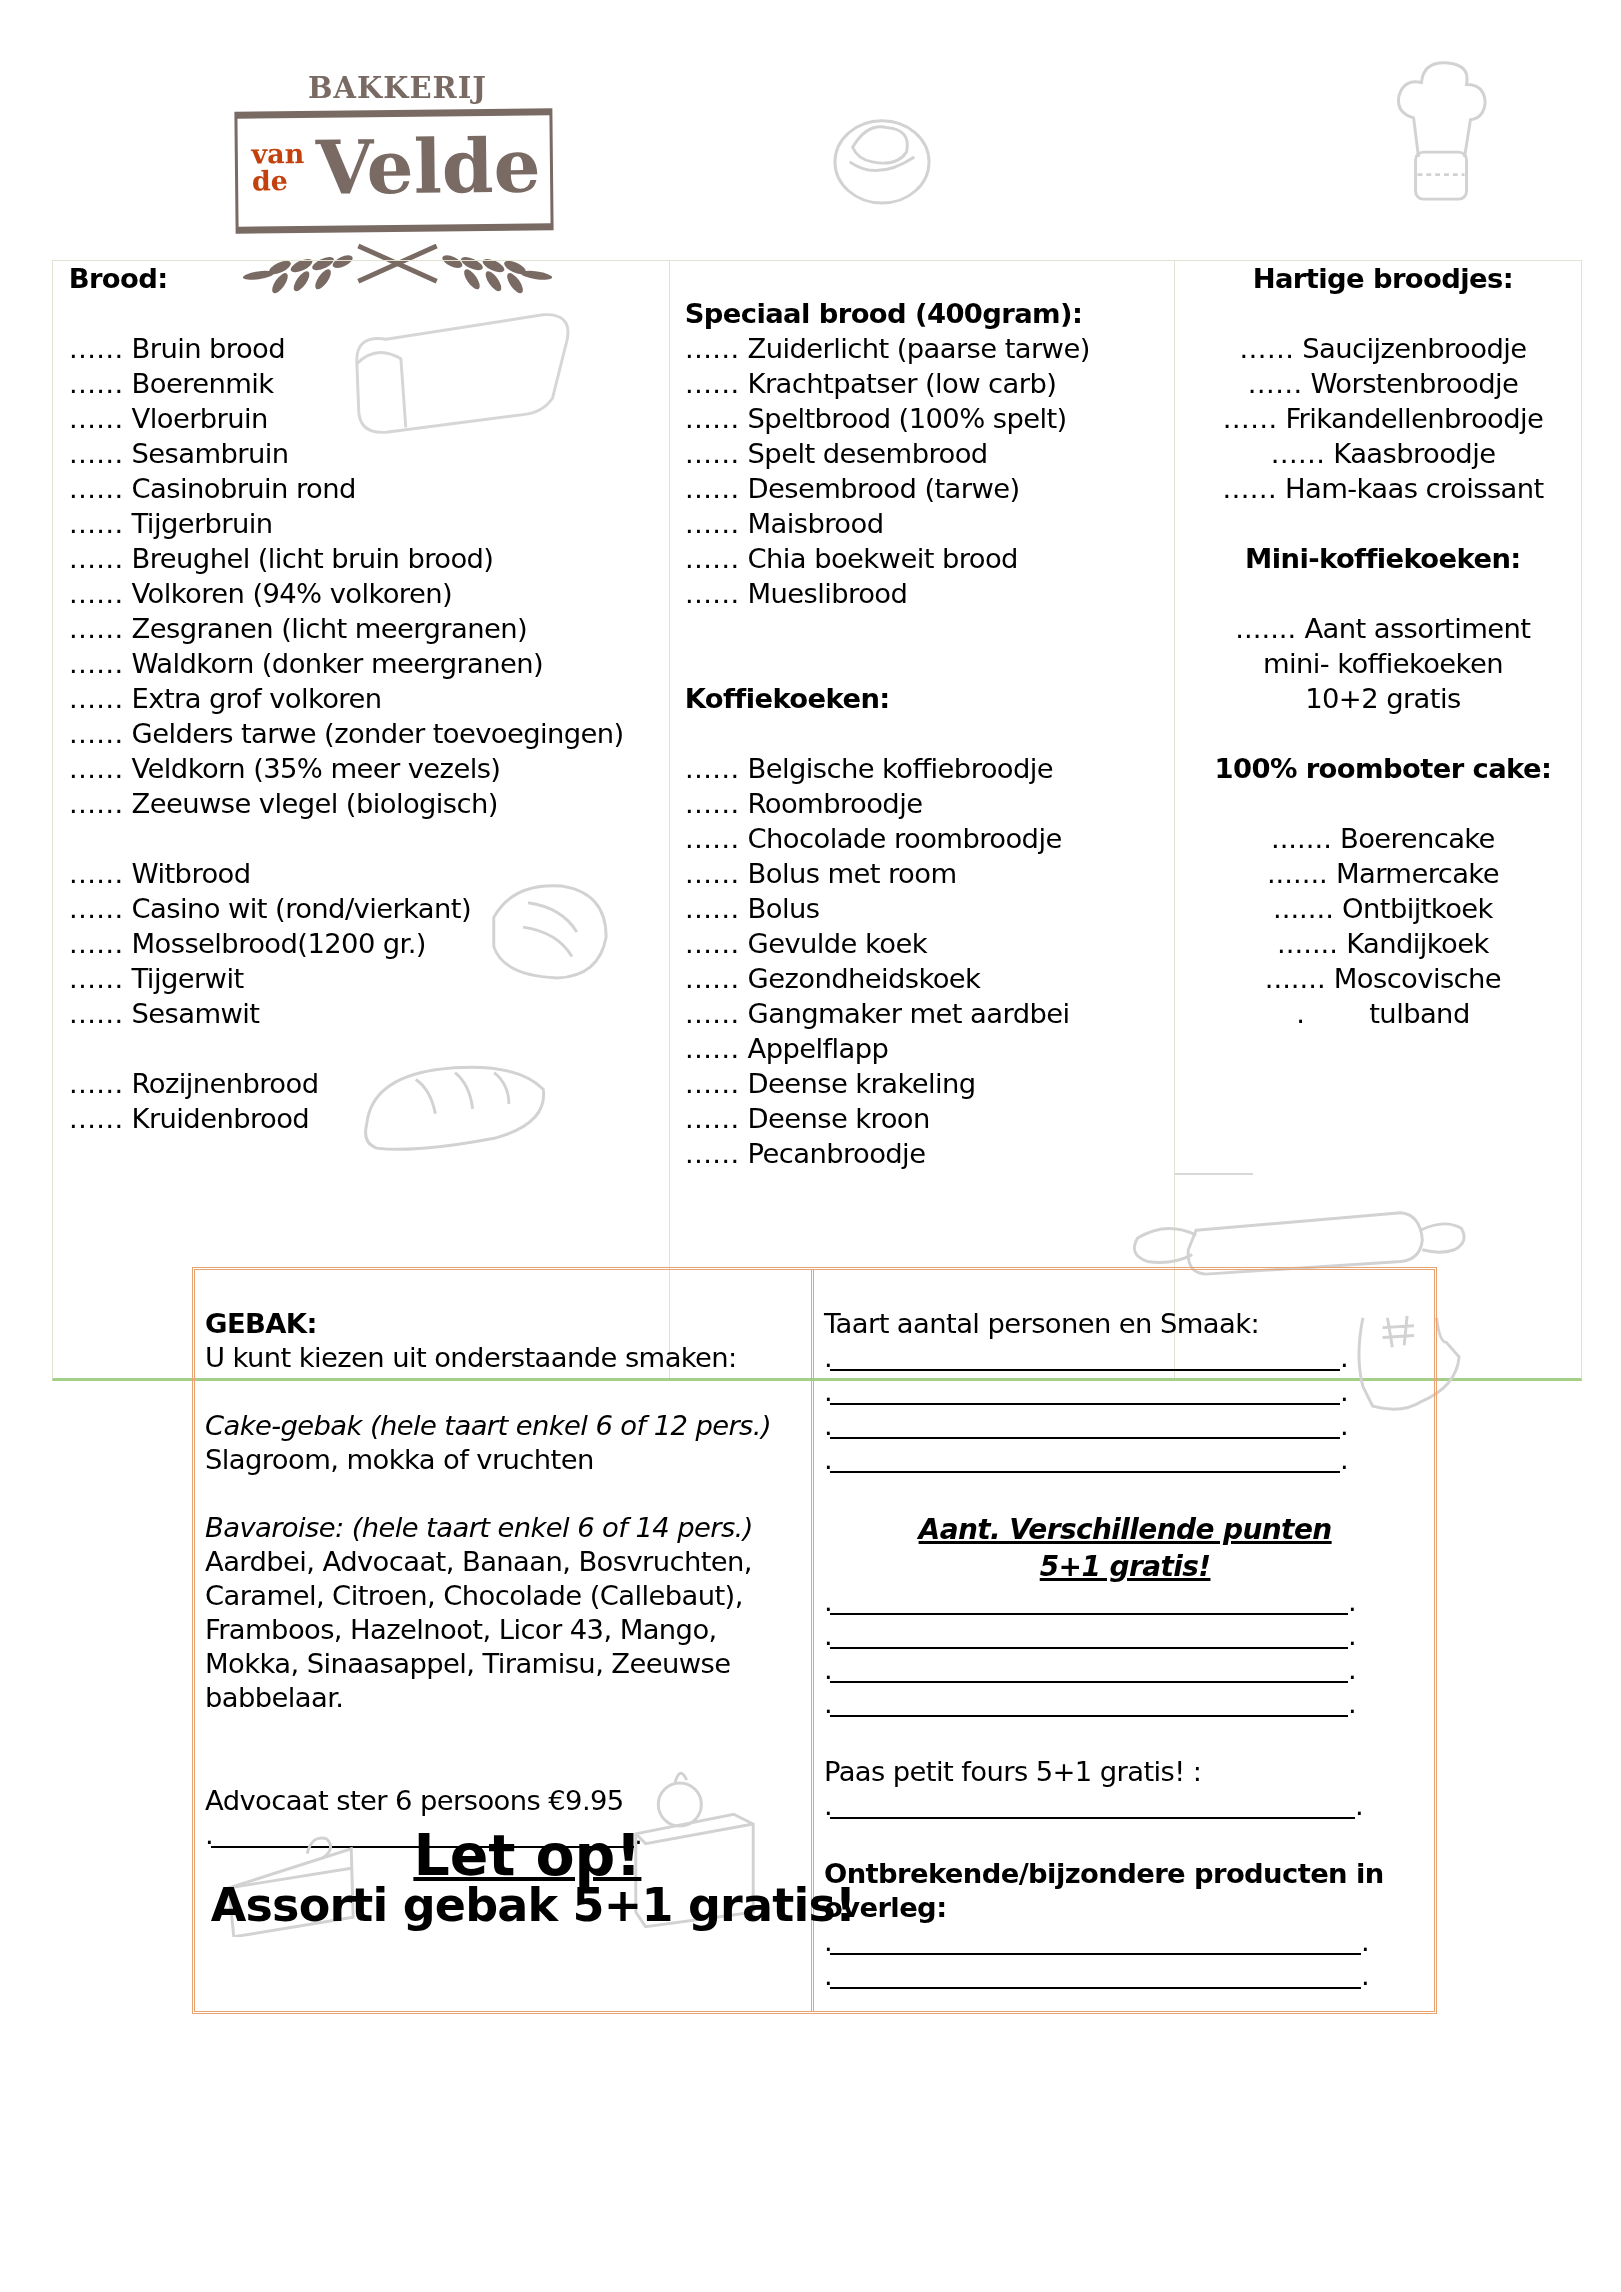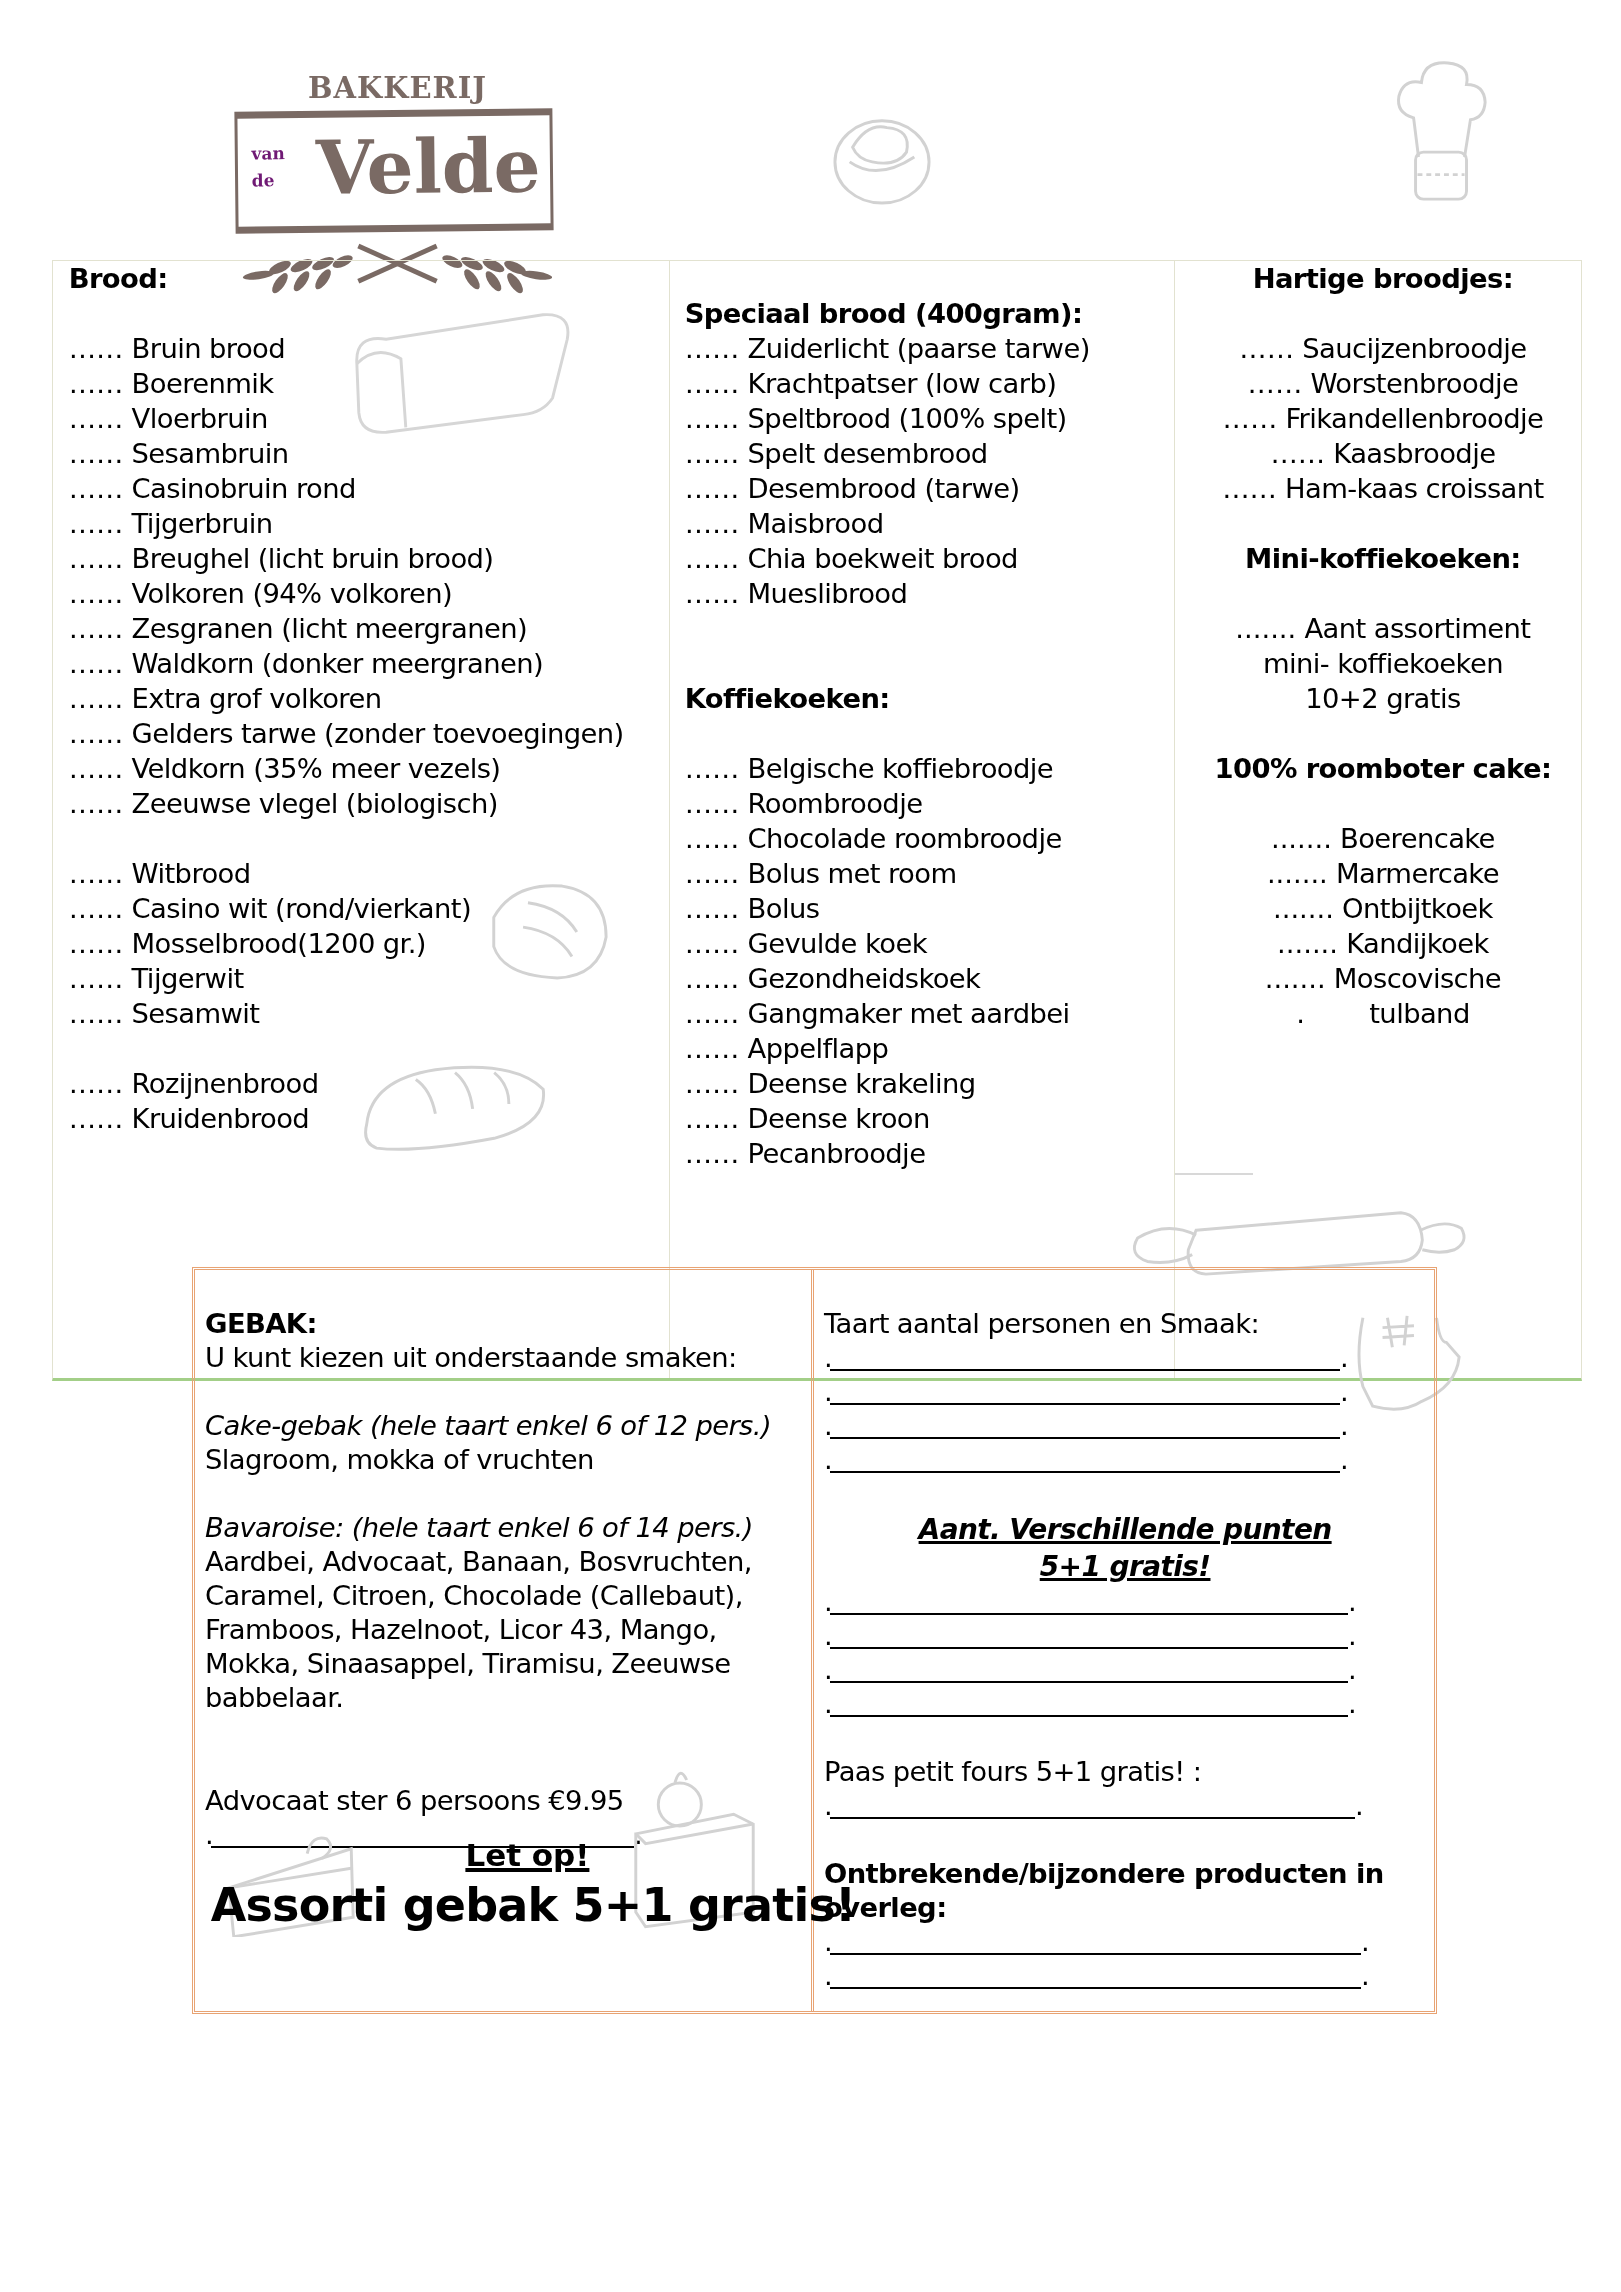--- a/index.html
+++ b/index.html
@@ -10,21 +10,21 @@
   
   .logo { left: 231px; top: 65px; width: 333px; height: 235px; }
   .logo-top { position: absolute; left: 0; width: 333px; top: 5.9px; text-align: center;
               font-family: "DejaVu Serif", serif; font-weight: bold; font-size: 29px;
               color: #7a6a64; letter-spacing: 1px; }
   .logo-box { position: absolute; left: 3.9px; top: 45px; width: 318px; height: 122px;
               border-top: 7.8px solid #7a6a64; border-bottom: 7.8px solid #7a6a64;
               border-left: 3.9px solid #7a6a64; border-right: 3.9px solid #7a6a64;
               transform: rotate(-0.6deg); box-sizing: border-box; }
   .logo-vande { position: absolute; left: 13.7px; top: 21.6px; font-family: "DejaVu Serif", serif;
-                font-weight: bold; font-size: 17px; line-height: 27.4px; color: #701a75; }
+                font-weight: bold; font-size: 27px; line-height: 27.4px; color: #c2410c; }
   .logo-velde { position: absolute; left: 78px; top: 5.9px; font-family: "DejaVu Serif", serif;
                 font-weight: bold; font-size: 74px; line-height: 88px; color: #7a6a64; }
   .logo-wheat { position: absolute; left: 0; top: 173px; width: 333px; height: 59px; }
 
   
   .sketch { position: absolute; }
 
   
   .menu-table { left: 52px; top: 260px; width: 1530px; height: 1121px;
                 border: 1.5px solid #e2e2d0; border-bottom: 3.9px solid #a3cf88; box-sizing: border-box; }
@@ -44,21 +44,21 @@
                  border: 3.9px double #e8a373; box-sizing: border-box; }
   .gcol { position: absolute; top: 0; bottom: 0; box-sizing: border-box; }
   .gcol1 { left: 0; width: 619px; border-right: 3.9px double #e8a373; }
   .gcol2 { left: 619px; right: 0; }
   .g-inner { position: absolute; left: 10px; right: 7.8px; top: 5.9px;
              font-size: 27.4px; line-height: 34px; letter-spacing: -0.6px; margin-top: 31px; }
   .it { font-style: italic; }
   .fill-line { display: flex; align-items: flex-end; height: 34px; }
   .fill-line .dot { width: 5.9px; }
   .fill-line .rule { border-bottom: 2.9px solid #000; height: 0; margin-bottom: 3.9px; }
-  .let-op { text-align: center; font-weight: bold; font-size: 31px; line-height: 49px;
+  .let-op { text-align: center; font-weight: bold; font-size: 57px; line-height: 49px;
             text-decoration: underline; text-decoration-thickness: 3.9px; padding-left: 39px; }
   .assorti { font-weight: bold; font-size: 46px; line-height: 51px; white-space: nowrap; letter-spacing: -0.8px; }
   .centered-u { text-align: center; font-weight: bold; text-decoration: underline;
                 text-decoration-thickness: 2.9px; font-size: 28px; font-style: italic; }
 </style>
 </head>
 <body>
 
 <div class="abs logo">
   <div class="logo-top">BAKKERIJ</div>

